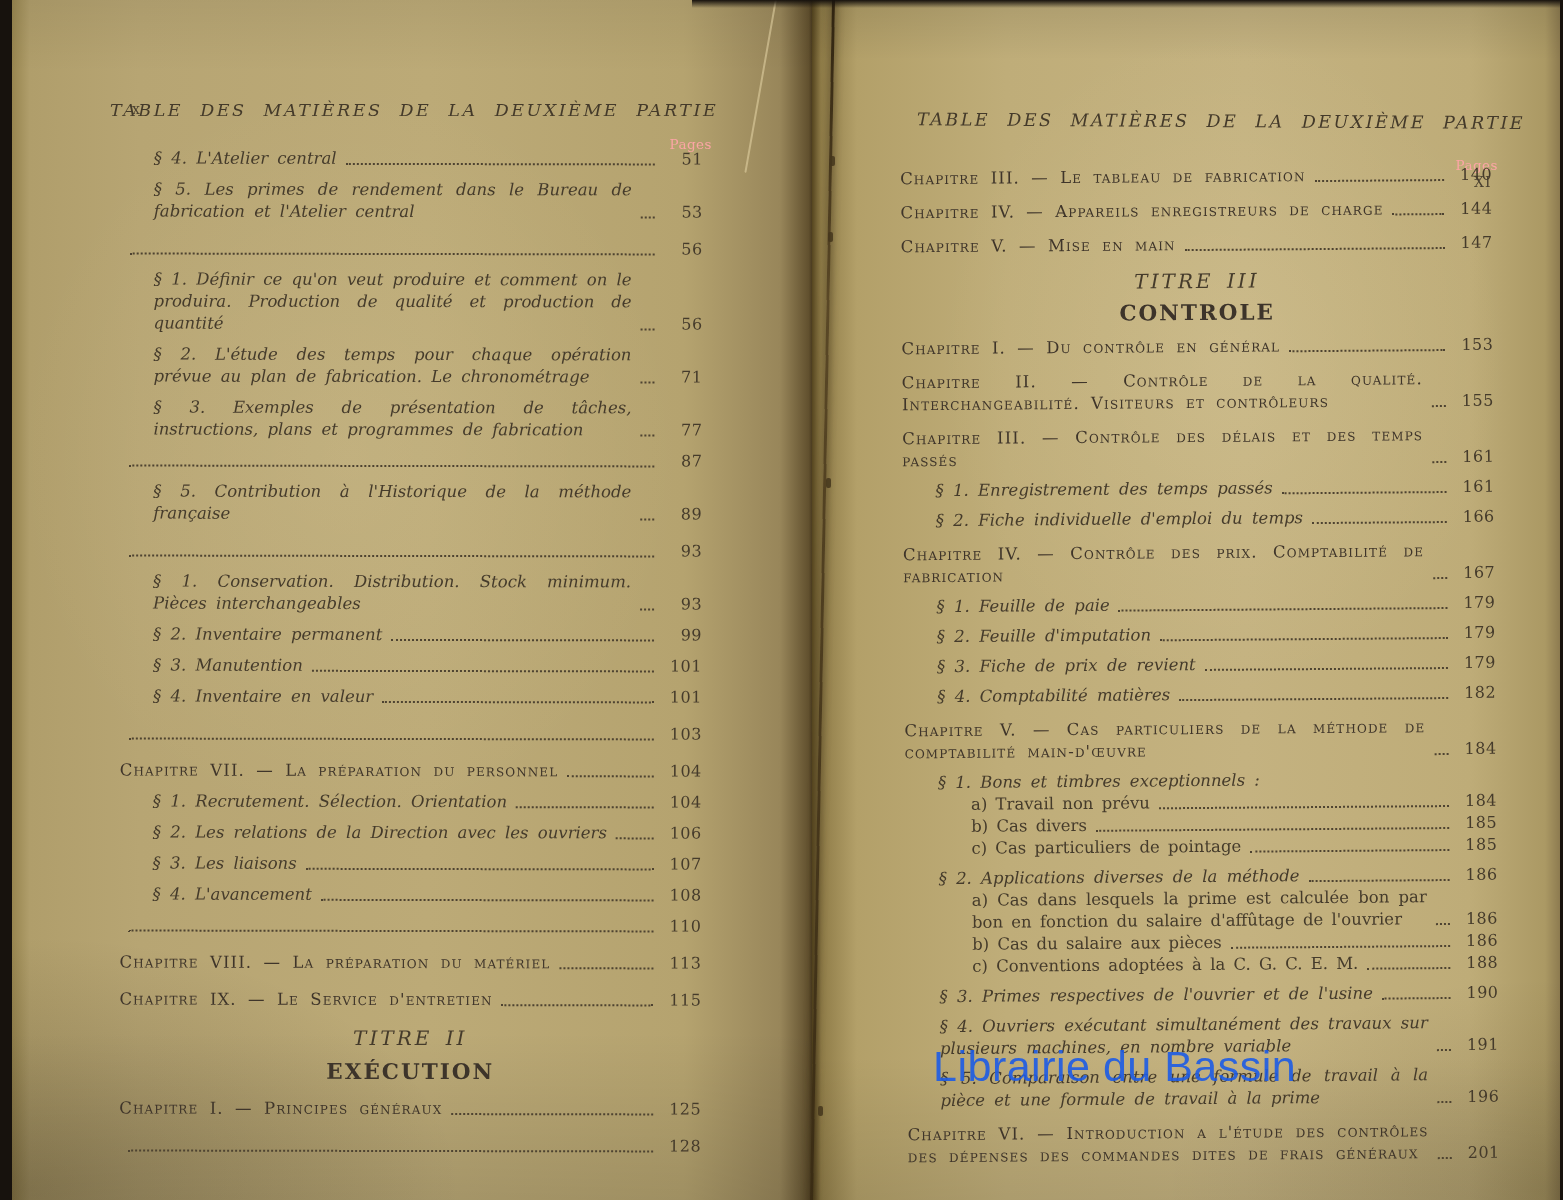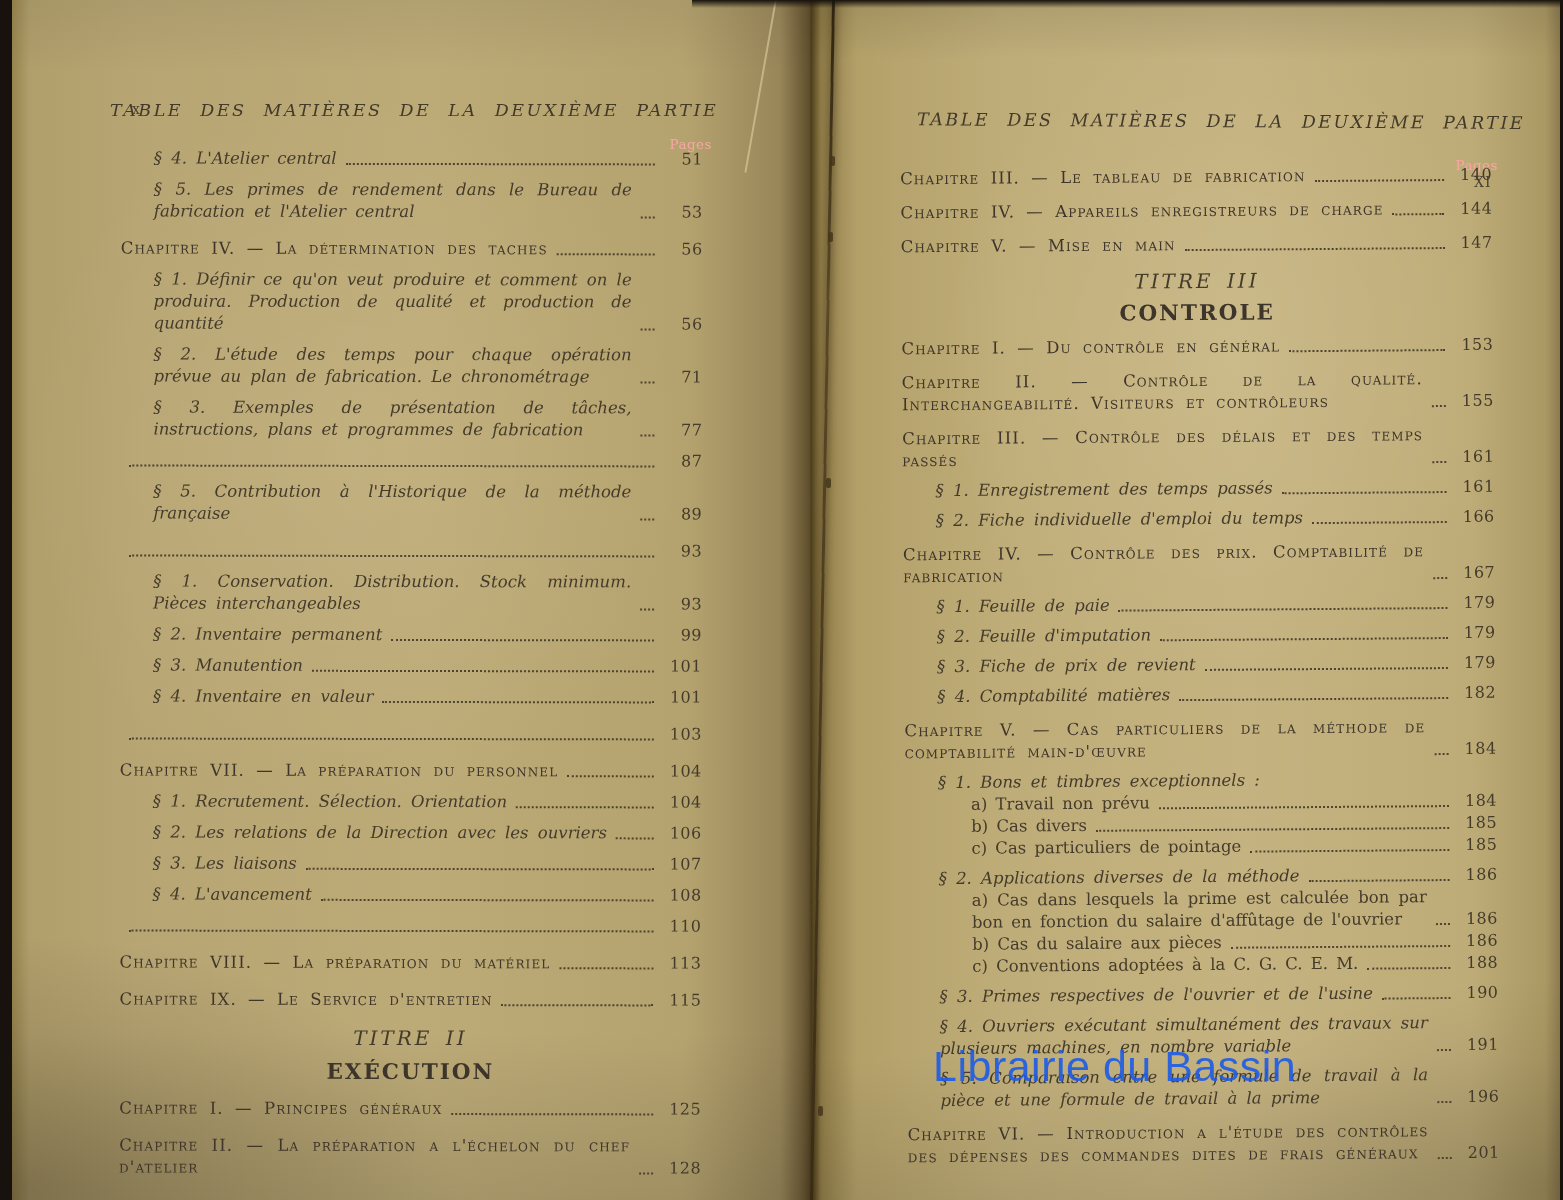--- a/index.html
+++ b/index.html
@@ -108,21 +108,20 @@
         <span class="label">§ 4. L'Atelier central</span>
         <span class="leader"></span>
         <span class="page-num">51</span>
       </div>
       <div class="entry section">
         <span class="label">§ 5. Les primes de rendement dans le Bureau de fabrication et l'Atelier central</span>
         <span class="leader"></span>
         <span class="page-num">53</span>
       </div>
       <div class="entry chapter">
-        <span class="label">Chapitre IV. — La détermination des taches</span>
         <span class="leader"></span>
         <span class="page-num">56</span>
       </div>
       <div class="entry section">
         <span class="label">§ 1. Définir ce qu'on veut produire et comment on le produira. Production de qualité et production de quantité</span>
         <span class="leader"></span>
         <span class="page-num">56</span>
       </div>
       <div class="entry section">
         <span class="label">§ 2. L'étude des temps pour chaque opération prévue au plan de fabrication. Le chronométrage</span>
@@ -211,21 +210,20 @@
         <span class="page-num">115</span>
       </div>
       <div class="entry title"><span class="label">TITRE II</span></div>
       <div class="entry heading"><span class="label">EXÉCUTION</span></div>
       <div class="entry chapter">
         <span class="label">Chapitre I. — Principes généraux</span>
         <span class="leader"></span>
         <span class="page-num">125</span>
       </div>
       <div class="entry chapter">
-        <span class="label">Chapitre II. — La préparation a l'échelon du chef d'atelier</span>
         <span class="leader"></span>
         <span class="page-num">128</span>
       </div>
     </div>
 
   <div class="folio folio-right">XI</div>
   <div class="running-head head-right">TABLE DES MATIÈRES DE LA DEUXIÈME PARTIE</div>
   <div class="pages-label pages-right">Pages</div>
   <div class="entries entries-right" id="right-entries">
       <div class="entry chapter">

